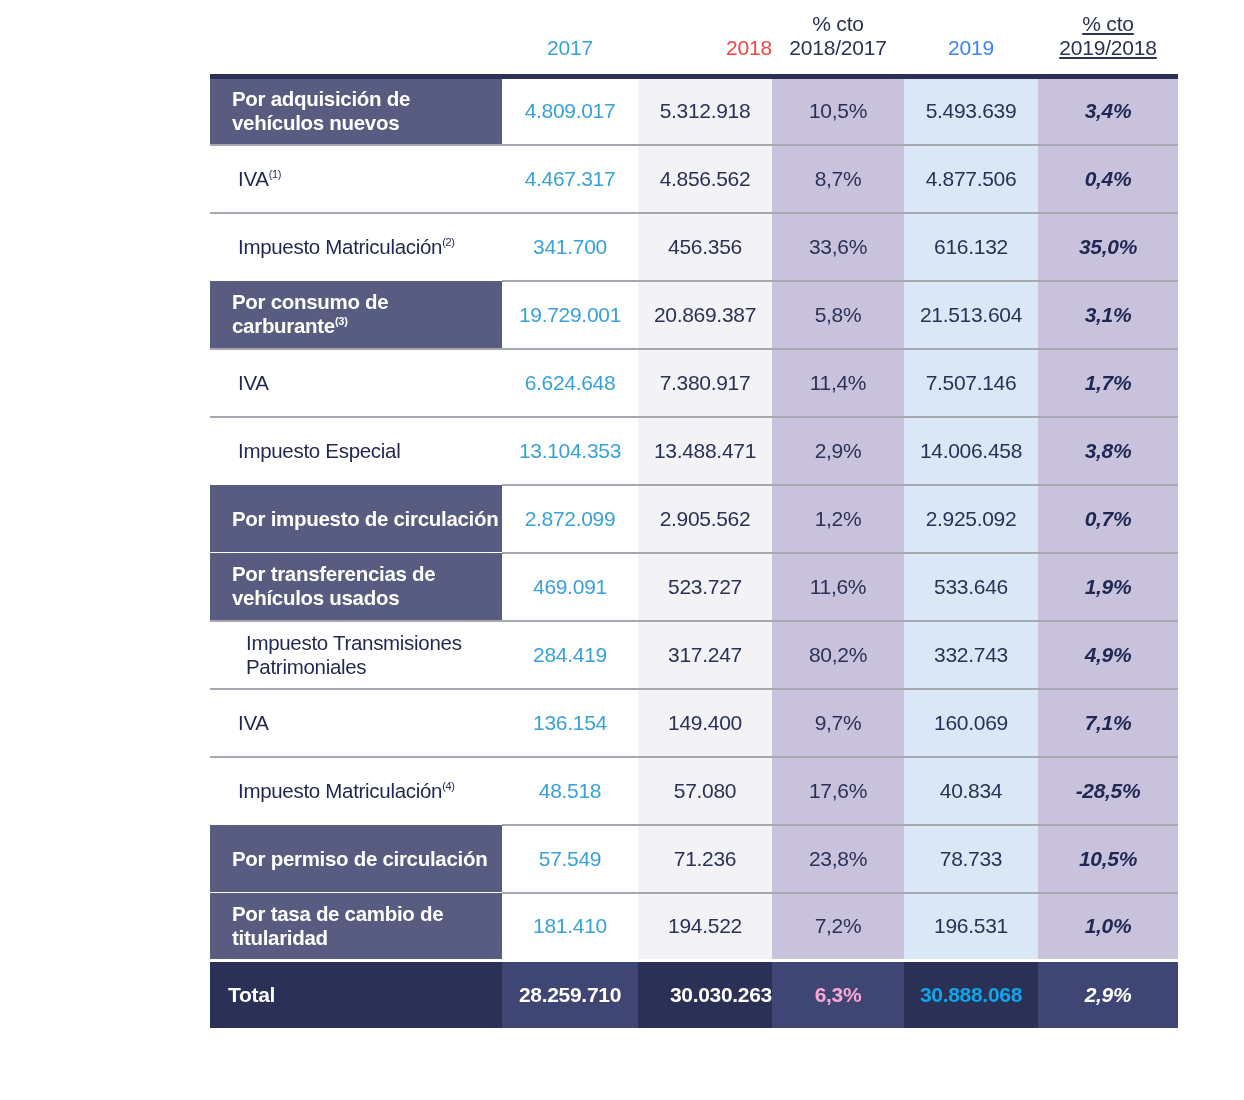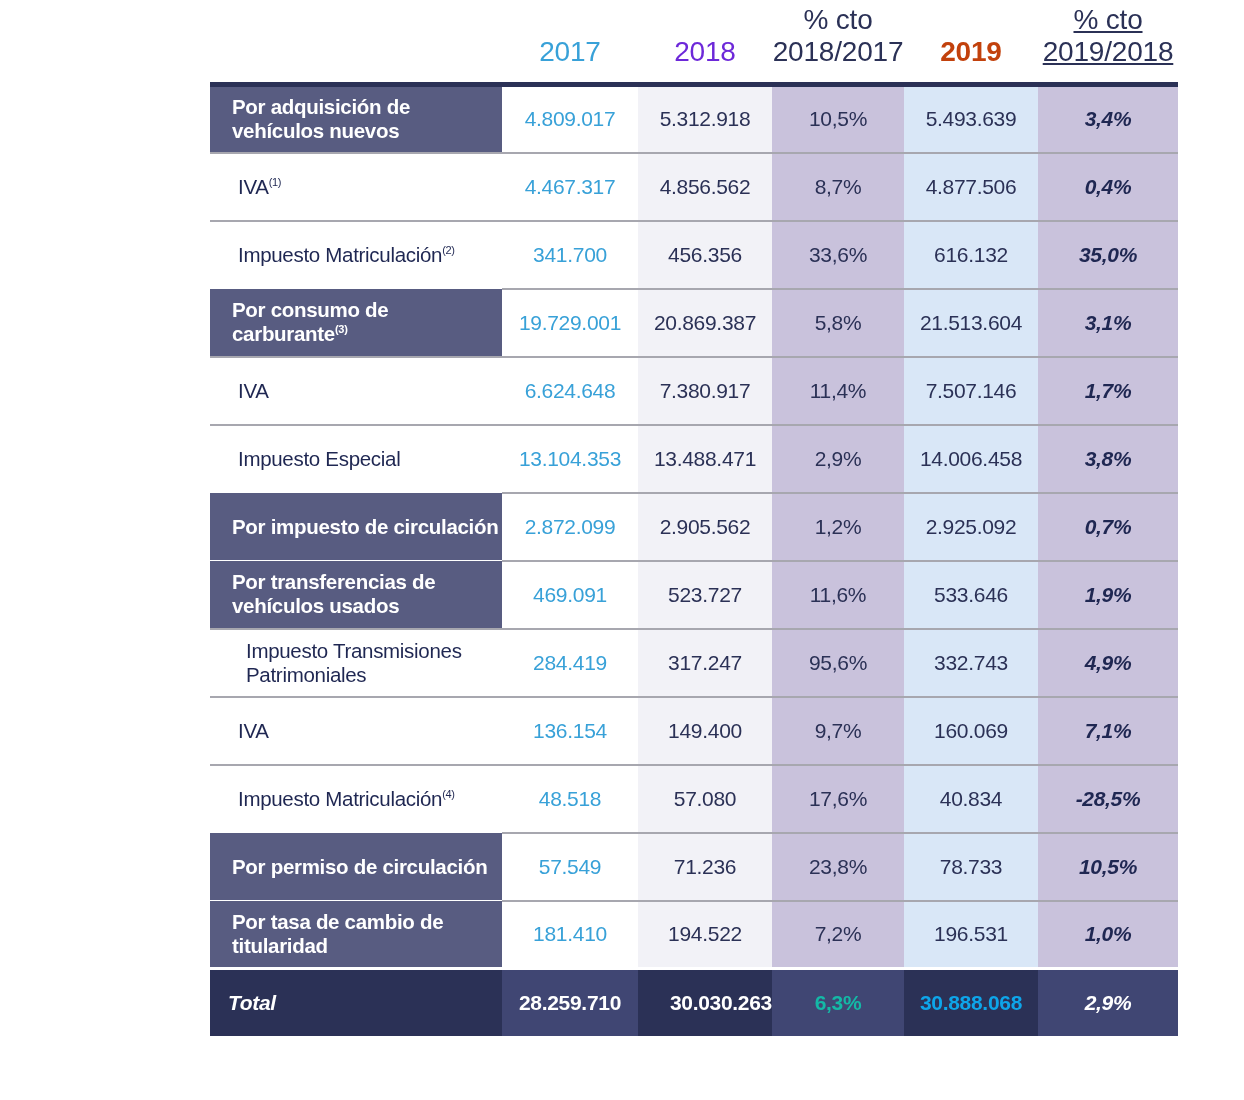--- a/index.html
+++ b/index.html
@@ -24,35 +24,35 @@
   
   col.c-label { width: 292px; }
   col.c-2017  { width: 136px; }
   col.c-2018  { width: 134px; }
   col.c-pct1  { width: 132px; }
   col.c-2019  { width: 134px; }
   col.c-pct2  { width: 140px; }
 
   
   thead th {
-    padding: 4px 0 14px 0;
+    padding: 12px 0 14px 0;
     height: 46px;
     vertical-align: bottom;
     font-weight: normal;
-    font-size: 28px;
+    font-size: 21px;
     background: #ffffff;
     border: none;
     text-align: center;
     letter-spacing: -0.2px;
   }
   th.h-label { text-align: left; }
   th.h-2017 { color: #38A1D8; }
-  th.h-2018 { color: #6d28d9; }
+  th.h-2018 { color: #ef4444; text-align: right; }
   th.h-pct1 { color: #2B3156; }
-  th.h-2019 { color: #c2410c; font-weight: bold; }
+  th.h-2019 { color: #3b82f6; font-weight: normal; }
   th.h-pct2 { color: #2B3156; text-decoration: underline; }
 
   
   tbody td {
     height: 68px;
     font-size: 21px;
     text-align: center;
     color: #2B3156;
     letter-spacing: -0.3px;
     border-top: 1px solid #ffffff;
@@ -103,25 +103,25 @@
   }
 
   
   tr.top-rule td {
     border-top: 5px solid #2B3156;
   }
 
   
   tr.total td { height: 68px; font-weight: bold; border-top: 3px solid #ffffff; }
   tr.total td.label {
-    background: #2B3156; color: #ffffff; padding-left: 18px; font-size: 21px; font-style: italic;
+    background: #2B3156; color: #ffffff; padding-left: 18px; font-size: 21px;
   }
   tr.total td.v2017 { background: #404673; color: #ffffff; }
   tr.total td.v2018 { background: #2B3156; color: #ffffff; text-align: right; }
-  tr.total td.pct1  { background: #404673; color: #14b8a6; }
+  tr.total td.pct1  { background: #404673; color: #f9a8d4; }
   tr.total td.v2019 { background: #2B3156; color: #0ea5e9; }
   tr.total td.pct2  { background: #404673; color: #ffffff; }
 
   sup { font-size: 11px; vertical-align: super; }
 </style>
 </head>
 <body>
 
 <div id="page">
 
@@ -208,21 +208,21 @@
           <td class="v2017">469.091</td>
           <td class="v2018">523.727</td>
           <td class="pct1">11,6%</td>
           <td class="v2019">533.646</td>
           <td class="pct2">1,9%</td>
         </tr>
         <tr class="sep-above">
           <td class="label lvl-sub2"><span>Impuesto Transmisiones Patrimoniales</span></td>
           <td class="v2017">284.419</td>
           <td class="v2018">317.247</td>
-          <td class="pct1">95,6%</td>
+          <td class="pct1">80,2%</td>
           <td class="v2019">332.743</td>
           <td class="pct2">4,9%</td>
         </tr>
         <tr class="sep-above">
           <td class="label lvl-sub"><span>IVA</span></td>
           <td class="v2017">136.154</td>
           <td class="v2018">149.400</td>
           <td class="pct1">9,7%</td>
           <td class="v2019">160.069</td>
           <td class="pct2">7,1%</td>

